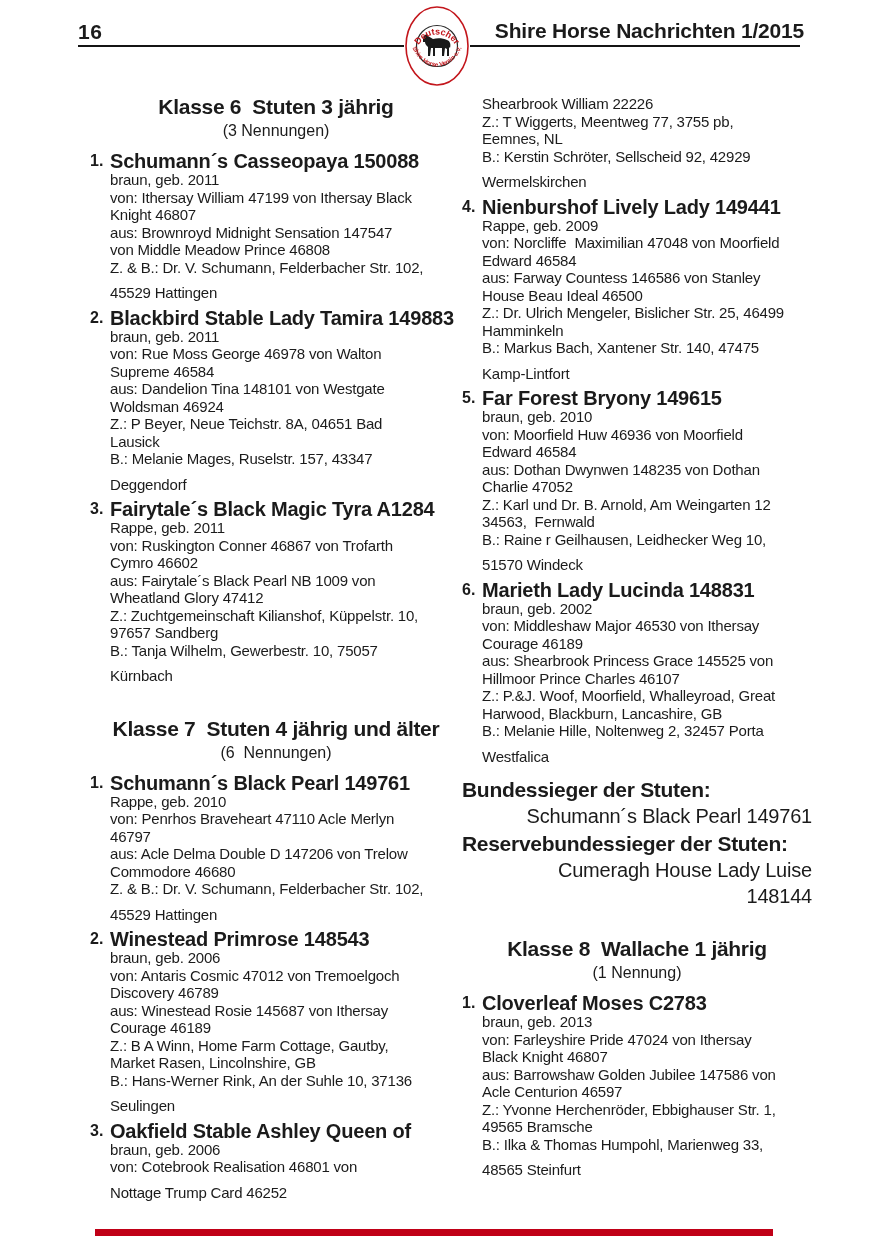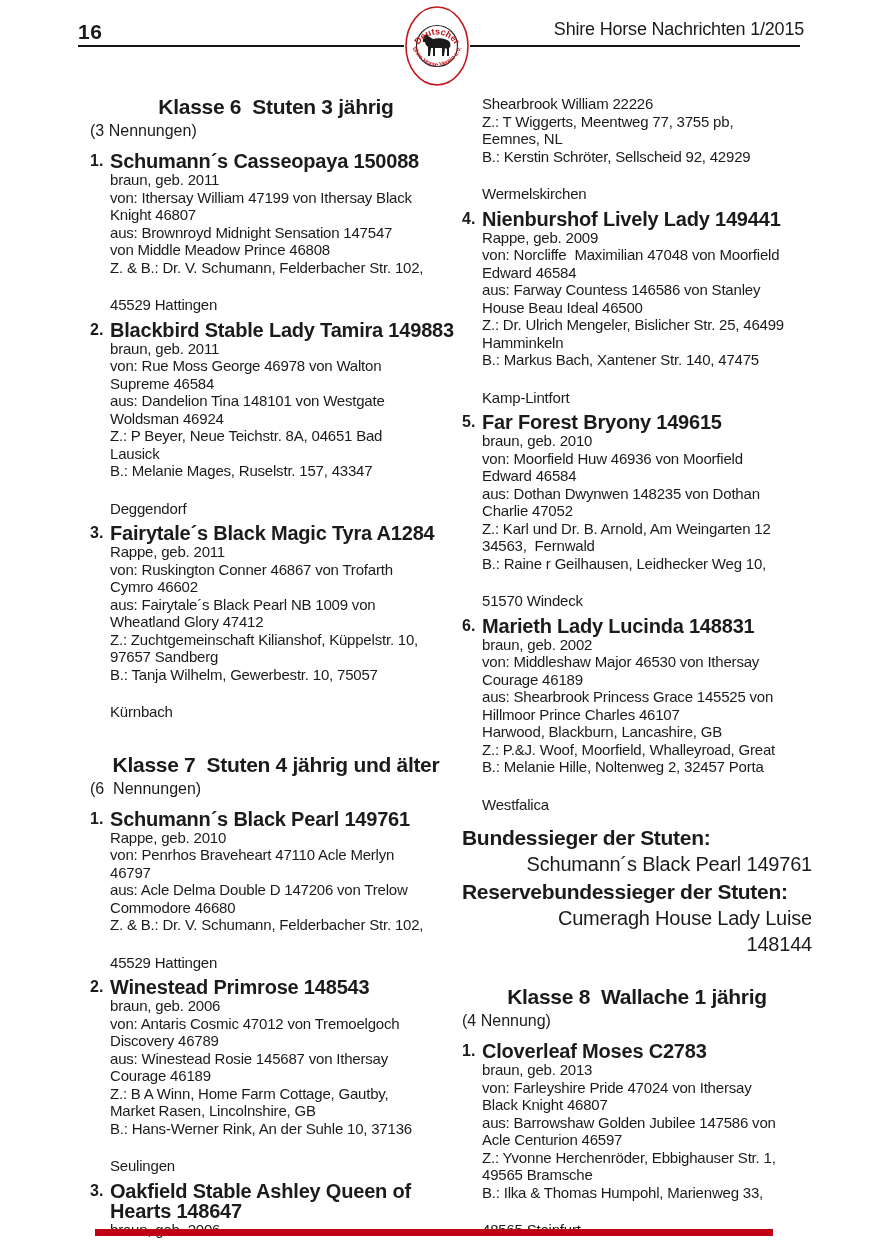--- a/index.html
+++ b/index.html
@@ -5,37 +5,37 @@
   html,body{margin:0;padding:0;background:#e8e8e8;}
   .page{
     position:relative;width:874px;height:1240px;background:#ffffff;
     font-family:"Liberation Sans","DejaVu Sans",sans-serif;color:#1b1b1b;
     overflow:hidden;margin:0 auto;
   }
   
   .hdr{position:absolute;top:0;left:0;right:0;height:90px;}
   .hdr-rule{position:absolute;top:45px;left:78px;width:722px;height:2px;background:#141414;}
   .page-num{position:absolute;left:78px;top:20px;font-size:21px;font-weight:bold;letter-spacing:.5px;}
-  .issue-title{position:absolute;right:70px;top:19px;font-size:18px;letter-spacing:-.2px;white-space:pre;}
+  .issue-title{position:absolute;right:70px;top:19px;font-size:21px;letter-spacing:-.2px;white-space:pre;font-weight:bold;}
   .logo{position:absolute;left:404px;top:5px;width:66px;height:82px;background:#fff;}
   
   .main{position:absolute;top:95px;left:90px;width:722px;display:flex;}
   .col{display:block;}
   .col-left{width:372px;}
   .col-right{width:350px;}
   .class-heading{font-weight:bold;font-size:21px;line-height:24px;text-align:center;
     white-space:pre;letter-spacing:-.3px;}
   .col > .class-heading:not(:first-child){margin-top:32px;}
   .class-subtitle{font-size:16px;line-height:20px;margin-top:2px;margin-bottom:10px;
-    white-space:pre;}
+    text-align:center;white-space:pre;}
   .entry{position:relative;padding-left:20px;margin-bottom:6px;font-size:15px;line-height:17.5px;}
   .entry .num{position:absolute;left:0;top:0;font-weight:bold;font-size:16px;line-height:20px;}
   .entry .name{font-weight:bold;font-size:20px;line-height:20px;white-space:pre;letter-spacing:-.2px;}
   .line{white-space:pre;letter-spacing:-.2px;}
-  .lines .line:last-child{margin-top:20px;}
+  .lines .line:last-child{margin-top:8px;}
   
   .award-block{margin-top:12px;}
   .award-block + .award-block{margin-top:2px;}
   .award-label{font-weight:bold;font-size:21px;line-height:26px;white-space:pre;letter-spacing:-.3px;}
   .award-winner{font-size:20px;line-height:26px;text-align:right;white-space:pre;letter-spacing:-.2px;}
   .col > .award-block + .class-heading{margin-top:28px;}
   
   .footer-rule{position:absolute;left:95px;top:1229px;width:678px;height:7px;background:#c00017;}
 </style>
 </head>
@@ -143,21 +143,20 @@
             <div class="line">Courage 46189</div>
             <div class="line">Z.: B A Winn, Home Farm Cottage, Gautby,</div>
             <div class="line">Market Rasen, Lincolnshire, GB</div>
             <div class="line">B.: Hans-Werner Rink, An der Suhle 10, 37136</div>
             <div class="line">Seulingen</div>
           </div>
         </div>
         <div class="entry">
           <span class="num">3.</span>
           <div class="name">Oakfield Stable Ashley Queen of</div>
-          <div class="name">Hearts 148647</div>
           <div class="lines">
             <div class="line">braun, geb. 2006</div>
             <div class="line">von: Cotebrook Realisation 46801 von</div>
             <div class="line">Nottage Trump Card 46252</div>
           </div>
         </div>
       </div>
     <div class="col col-right" id="col-right">
         <div class="entry">
           <div class="lines">
@@ -200,37 +199,37 @@
         </div>
         <div class="entry">
           <span class="num">6.</span>
           <div class="name">Marieth Lady Lucinda 148831</div>
           <div class="lines">
             <div class="line">braun, geb. 2002</div>
             <div class="line">von: Middleshaw Major 46530 von Ithersay</div>
             <div class="line">Courage 46189</div>
             <div class="line">aus: Shearbrook Princess Grace 145525 von</div>
             <div class="line">Hillmoor Prince Charles 46107</div>
+            <div class="line">Z.: P.&amp;J. Woof, Moorfield, Whalleyroad, Great</div>
             <div class="line">Harwood, Blackburn, Lancashire, GB</div>
-            <div class="line">Z.: P.&amp;J. Woof, Moorfield, Whalleyroad, Great</div>
             <div class="line">B.: Melanie Hille, Noltenweg 2, 32457 Porta</div>
             <div class="line">Westfalica</div>
           </div>
         </div>
         <div class="award-block">
           <div class="award-label">Bundessieger der Stuten:</div>
           <div class="award-winner">Schumann´s Black Pearl 149761</div>
         </div>
         <div class="award-block">
           <div class="award-label">Reservebundessieger der Stuten:</div>
           <div class="award-winner">Cumeragh House Lady Luise</div>
           <div class="award-winner">148144</div>
         </div>
         <div class="class-heading">Klasse 8  Wallache 1 jährig</div>
-        <div class="class-subtitle">(4 Nennung)</div>
+        <div class="class-subtitle">(1 Nennung)</div>
         <div class="entry">
           <span class="num">1.</span>
           <div class="name">Cloverleaf Moses C2783</div>
           <div class="lines">
             <div class="line">braun, geb. 2013</div>
             <div class="line">von: Farleyshire Pride 47024 von Ithersay</div>
             <div class="line">Black Knight 46807</div>
             <div class="line">aus: Barrowshaw Golden Jubilee 147586 von</div>
             <div class="line">Acle Centurion 46597</div>
             <div class="line">Z.: Yvonne Herchenröder, Ebbighauser Str. 1,</div>

